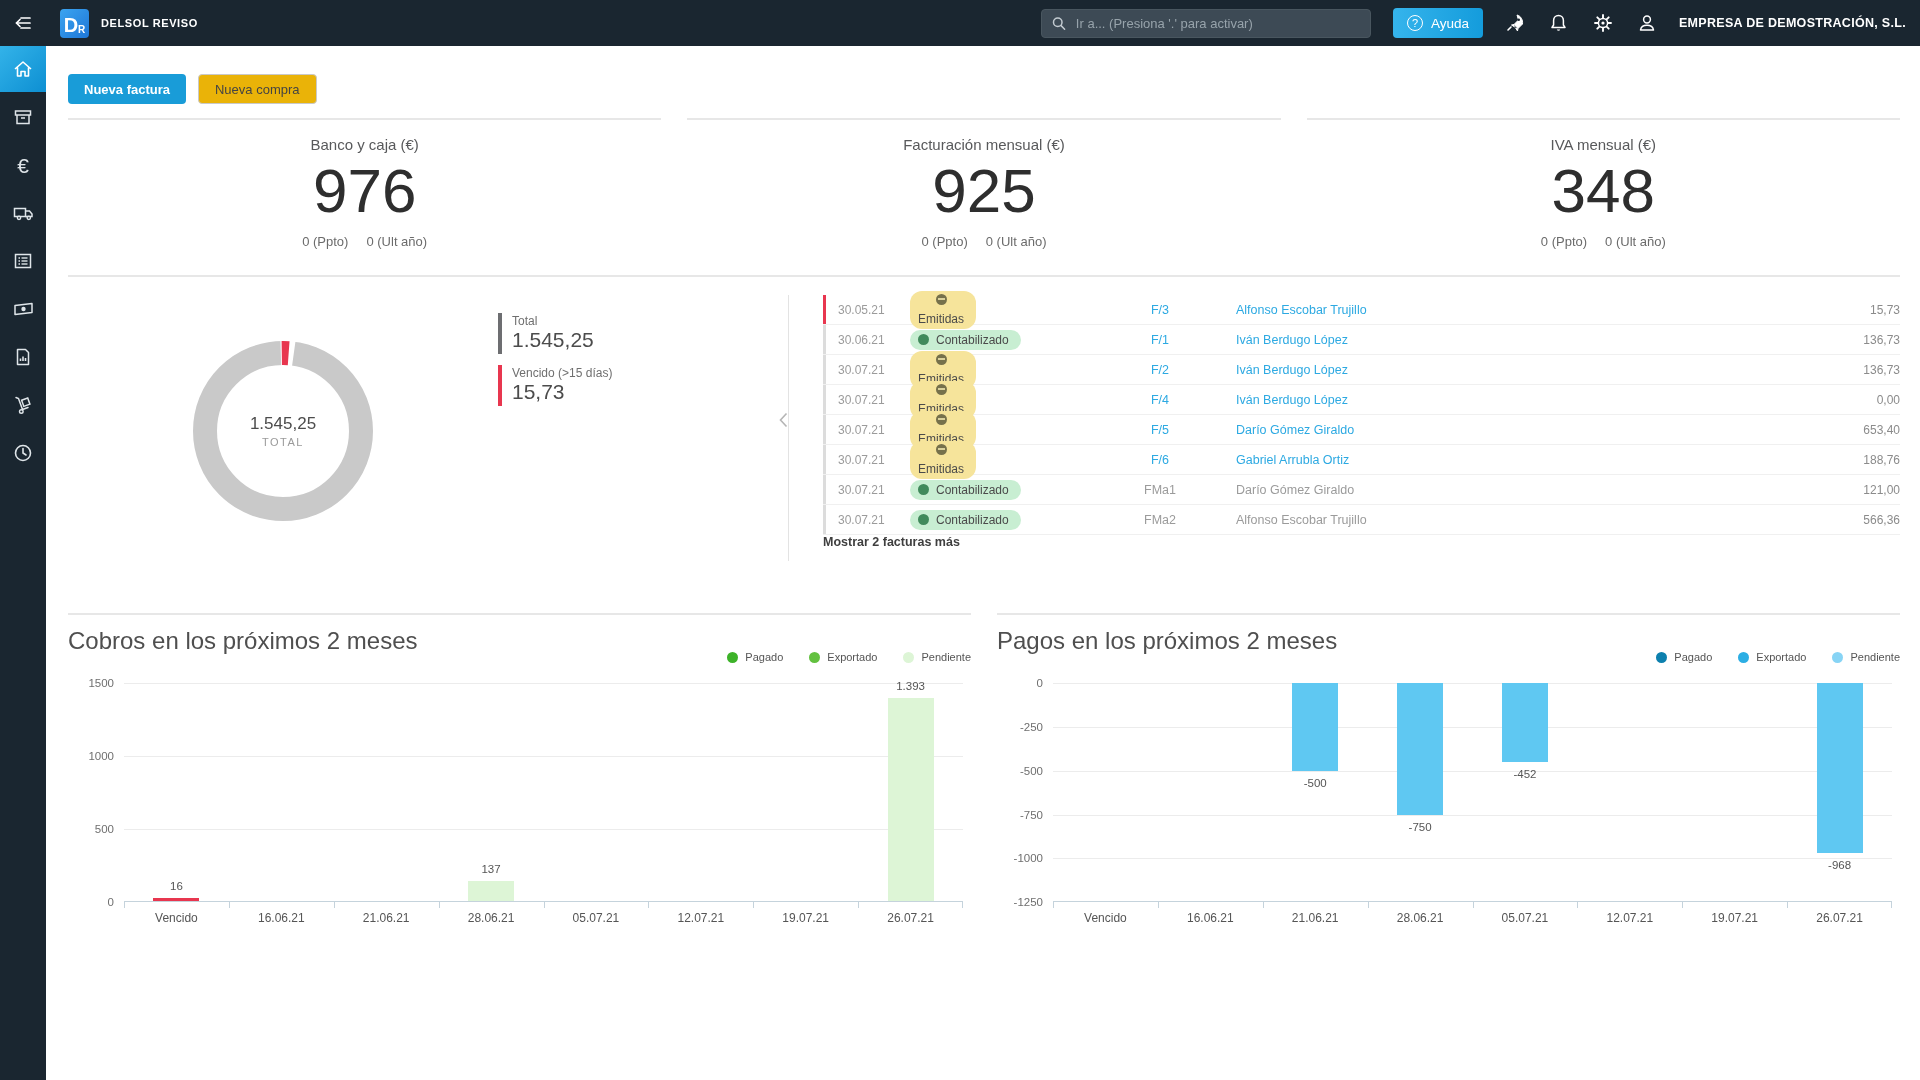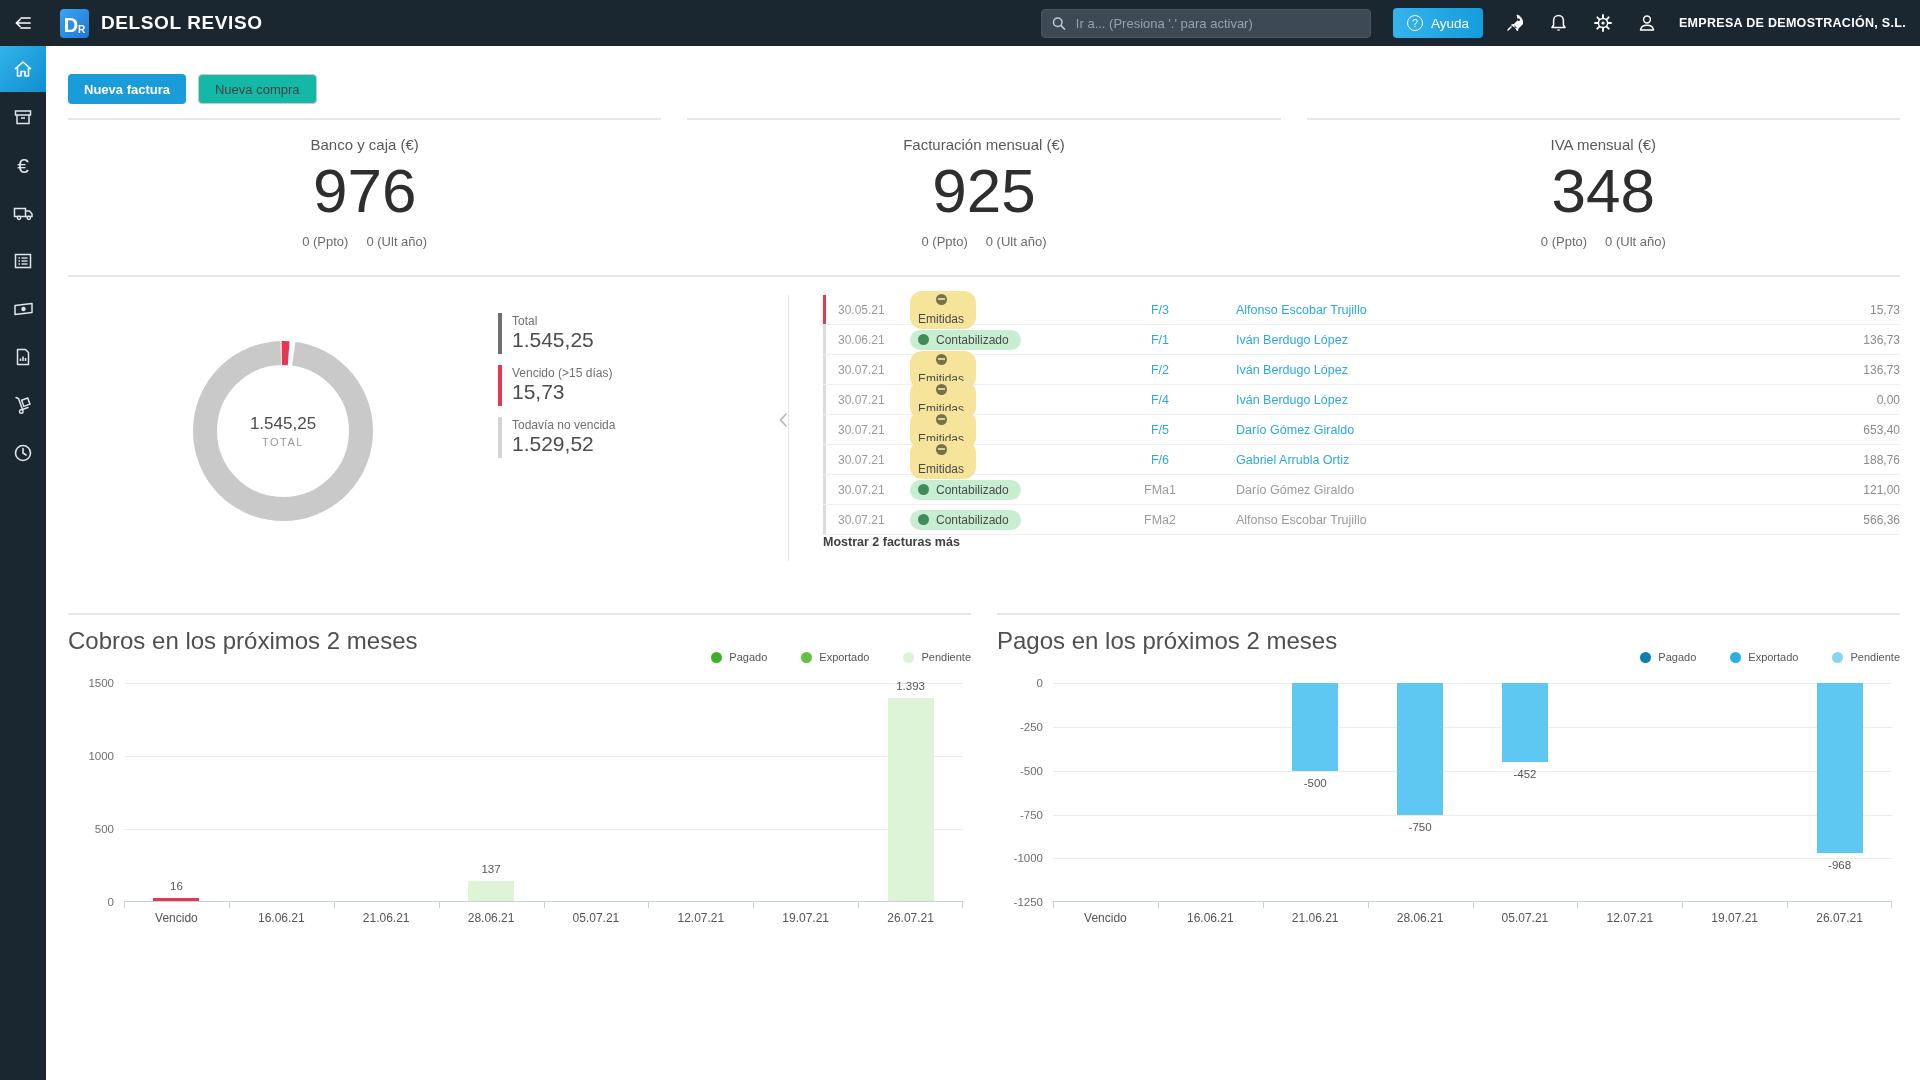--- a/index.html
+++ b/index.html
@@ -9,21 +9,21 @@
   
   .topbar { position:fixed; top:0; left:0; width:1920px; height:46px; background:#1a2630;
             display:flex; align-items:center; z-index:20; }
   .collapse-btn { width:46px; height:46px; display:flex; align-items:center; justify-content:center;
                   background:none; border:none; cursor:pointer; }
   .logo-sq { width:29px; height:29px; border-radius:4px; margin-left:14px;
              background:linear-gradient(135deg,#3ba4f0,#1e77d8);
              display:flex; align-items:flex-end; justify-content:center; color:#fff; }
   .logo-sq .ld { font-size:20px; font-weight:bold; line-height:26px; }
   .logo-sq .lr { font-size:10px; font-weight:bold; line-height:17px; }
-  .brand { color:#fff; font-weight:bold; font-size:19px; letter-spacing:.6px; margin-left:12px; }
+  .brand { color:#fff; font-weight:bold; font-size:11px; letter-spacing:.6px; margin-left:12px; }
   .topbar-spacer { flex:1; }
   .search-box { width:330px; height:29px; background:#3d4a55; border-radius:4px; border:1px solid #49565f;
                 display:flex; align-items:center; padding:0 10px; }
   .search-box input { background:transparent; border:none; outline:none; color:#cfd6da;
                       font-size:13px; width:100%; margin-left:8px; font-family:inherit; }
   .search-box input::placeholder { color:#97a3ab; }
   .help-btn { margin-left:22px; height:30px; padding:0 14px; border:none; border-radius:4px;
               background:linear-gradient(90deg,#35b4ec,#149cdc); color:#fff; font-size:13.5px;
               display:flex; align-items:center; gap:8px; cursor:pointer; font-family:inherit; }
   .qcircle { width:16px; height:16px; border:1.5px solid #fff; border-radius:50%;
@@ -37,21 +37,21 @@
   .side-item { width:46px; height:46px; display:flex; align-items:center; justify-content:center;
                background:none; border:none; cursor:pointer; margin-bottom:2px; }
   .side-item.active { background:linear-gradient(135deg,#33b3e9,#0d8fd2); }
   .euro-glyph { color:#dfe5e9; font-size:21px; line-height:1; }
 
   
   .content { margin-left:46px; margin-top:46px; padding:0 20px 0 22px; }
   .btn-row { padding-top:28px; display:flex; gap:12px; }
   .btn-primary { background:#199cd8; color:#fff; border:none; border-radius:4px; height:30px;
                  padding:0 16px; font-size:13px; font-weight:bold; cursor:pointer; font-family:inherit; }
-  .btn-secondary { background:#14b8a6; color:#444; border:1px solid #c9c9c9; border-radius:4px; height:30px;
+  .btn-secondary { background:#eab308; color:#444; border:1px solid #c9c9c9; border-radius:4px; height:30px;
                    padding:0 16px; font-size:13px; cursor:pointer; font-family:inherit; }
 
   
   .kpi-row { display:flex; gap:26px; margin-top:14px; }
   .kpi { flex:1; border-top:2px solid #e7e7e7; text-align:center; padding:16px 0 4px; }
   .kpi-title { font-size:15px; color:#58595b; }
   .kpi-value { font-size:62px; font-weight:200; color:#2e2e2e; line-height:1.15; margin-top:2px;text-align:center; }
   .kpi-subs { margin-top:8px; font-size:13px; color:#6b6b6b; display:flex; justify-content:center; gap:18px; }
 
   
@@ -92,21 +92,21 @@
   .posted .badge-dot { background:#418a5c; }
   .inv-doc { width:120px; text-align:center; color:#9b9b9b; font-size:12.5px; flex:none; }
   .inv-cust { flex:1; margin-left:16px; color:#9b9b9b; font-size:12.5px; }
   .link { color:#2ca9e2; cursor:pointer; }
   .inv-amt { width:110px; text-align:right; color:#8b8b8b; font-size:12px; flex:none; }
   .inv-footer { margin-top:0; font-size:12.5px; font-weight:bold; color:#3f3f3f; cursor:pointer; }
 
   
   .charts-row { display:flex; gap:26px; margin-top:20px; }
   .chart-panel { flex:1; }
-  .legend { display:flex; gap:34px; align-items:center; padding-top:24px; }
+  .legend { display:flex; gap:26px; align-items:center; padding-top:24px; }
   .legend-item { display:flex; align-items:center; gap:7px; font-size:11px; color:#555; }
   .legend-dot { width:11px; height:11px; border-radius:50%; }
   .plot { position:relative; height:219px; margin:20px 8px 0 56px; border-bottom:1px solid #c5d3dc; }
   .gridline { position:absolute; left:0; right:0; height:1px; background:#ececec; }
   .ylabel { position:absolute; right:calc(100% + 10px); transform:translateY(-50%);
             font-size:11.5px; color:#6f6f6f; white-space:nowrap; }
   .xtick { position:absolute; bottom:-7px; width:1px; height:7px; background:#c5d3dc; }
   .xlabel { position:absolute; top:calc(100% + 10px); text-align:center; font-size:12px; color:#555; }
   .bar { position:absolute; width:46px; }
   .bar-label { position:absolute; width:90px; text-align:center; font-size:11.5px; color:#555; }
@@ -300,24 +300,20 @@
         </div>
       </div>
       <div class="stats">
         <div class="stat s0">
           <div class="stat-label">Total</div>
           <div class="stat-value">1.545,25</div>
         </div>
         <div class="stat s1">
           <div class="stat-label">Vencido (&gt;15 días)</div>
           <div class="stat-value">15,73</div>
-        </div>
-        <div class="stat s2">
-          <div class="stat-label">Todavía no vencida</div>
-          <div class="stat-value">1.529,52</div>
         </div>
       </div>
       <div class="recv-divider">
         <span class="recv-chev">
           <svg width="9" height="16" viewBox="0 0 9 16">
               <polyline points="7.5,1.5 1.5,8 7.5,14.5" fill="none" stroke="#b5b5b5" stroke-width="1.6"></polyline>
             </svg>
         </span>
       </div>
       <div class="inv-table">

